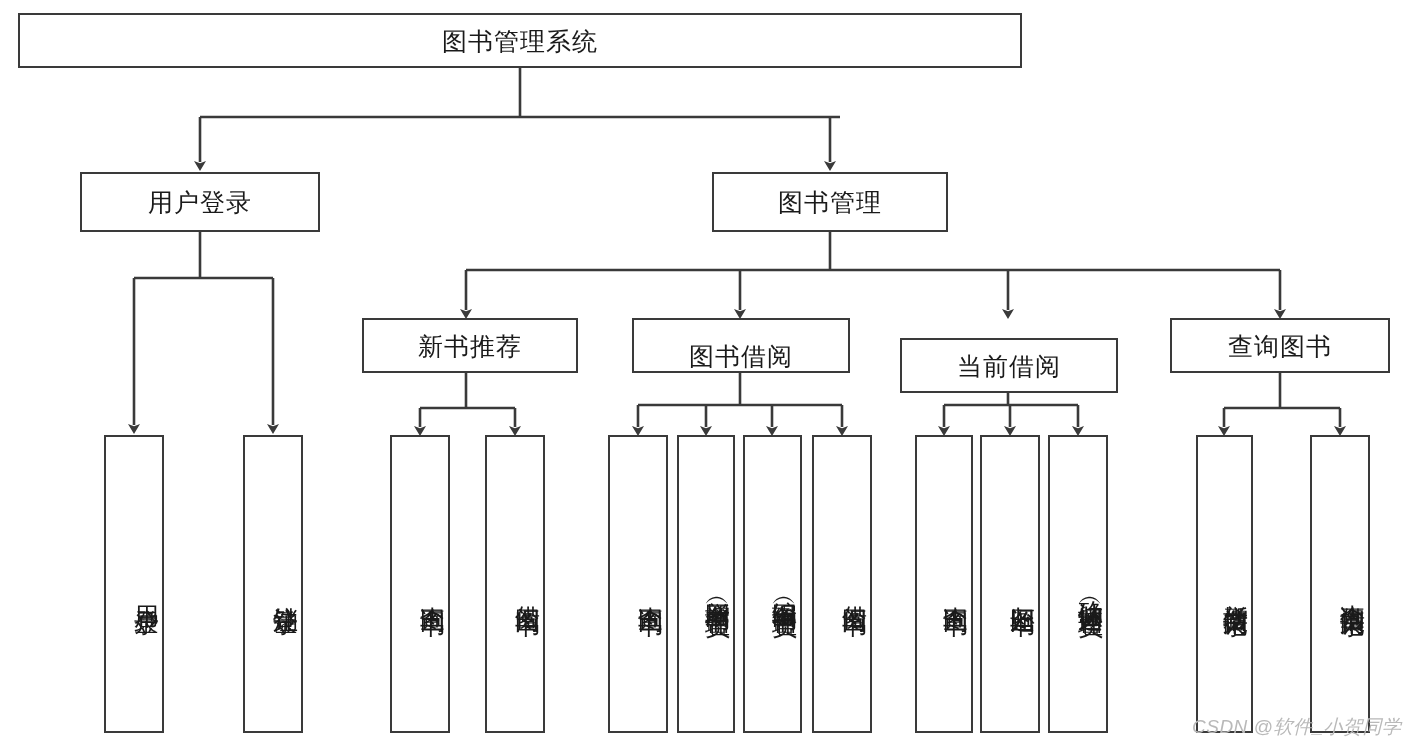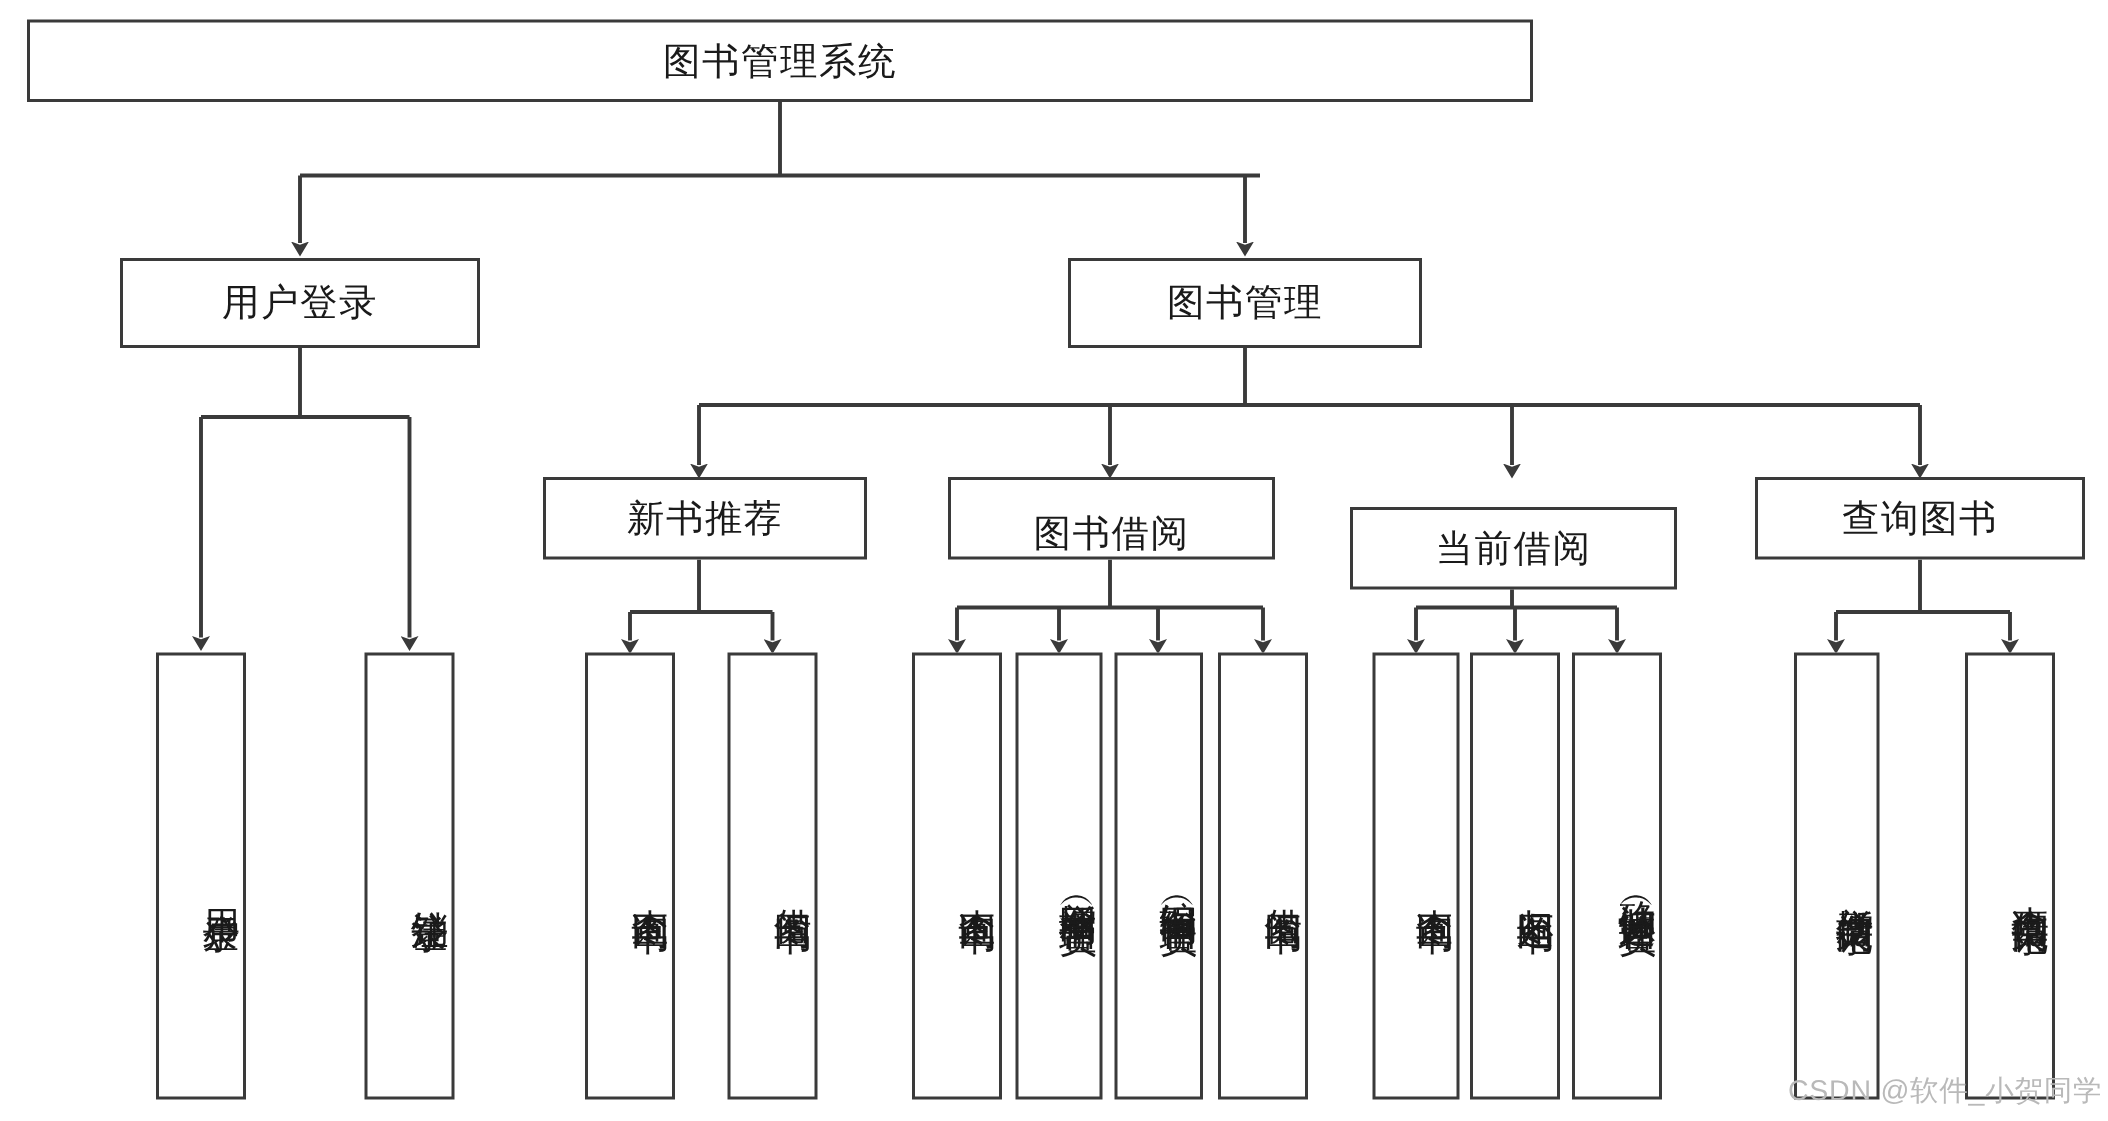--- a/index.html
+++ b/index.html
@@ -55,20 +55,21 @@
     text-orientation: upright;
     white-space: nowrap;
   }
   .watermark {
     position: absolute;
     color: #b9b9b9;
     font-size: 19px;
     letter-spacing: 0.5px;
     white-space: nowrap;
     user-select: none;
+    font-style: italic;
   }
 </style>
 </head>
 <body>
 
 <div id="canvas">
 
   <svg class="wires" viewBox="0 0 1405 747" xmlns="http://www.w3.org/2000/svg">
     <defs>
       <marker id="arrow" markerWidth="10" markerHeight="12" refX="1" refY="6" orient="auto" markerUnits="userSpaceOnUse">

